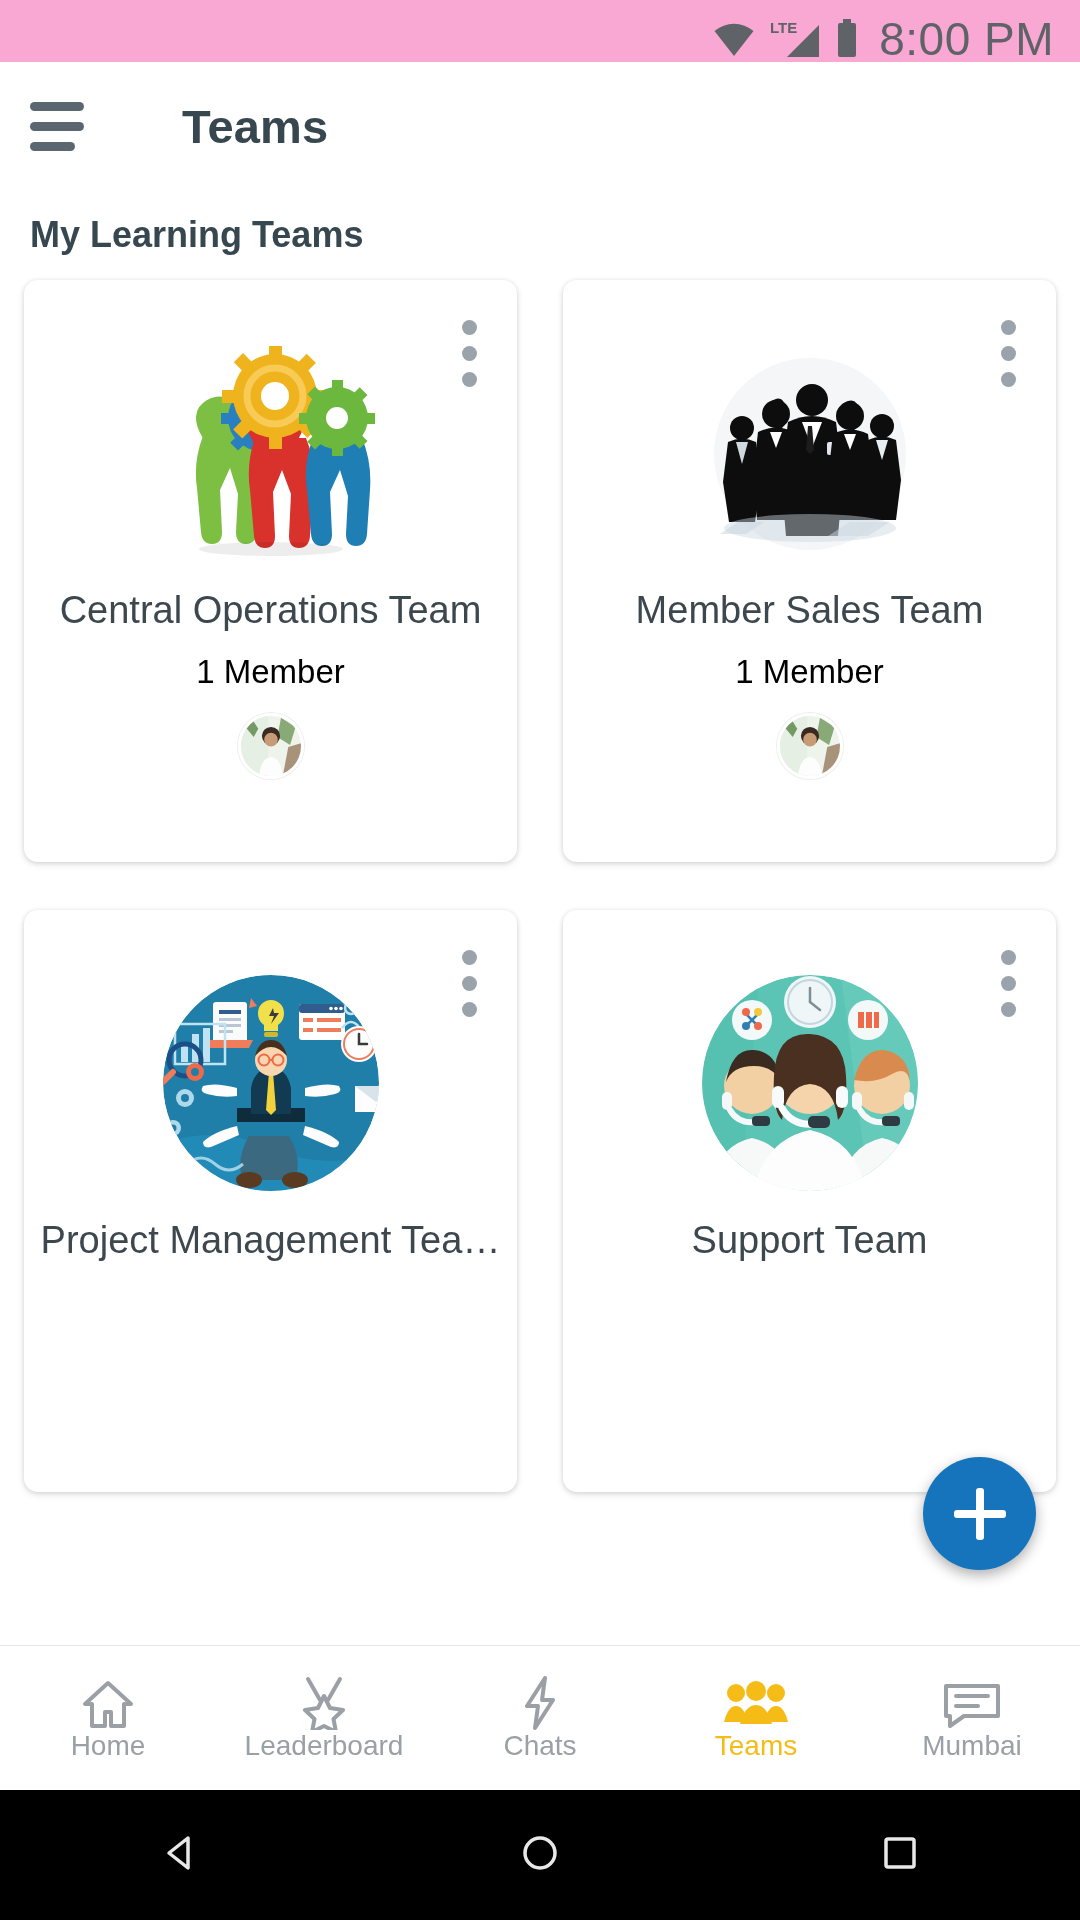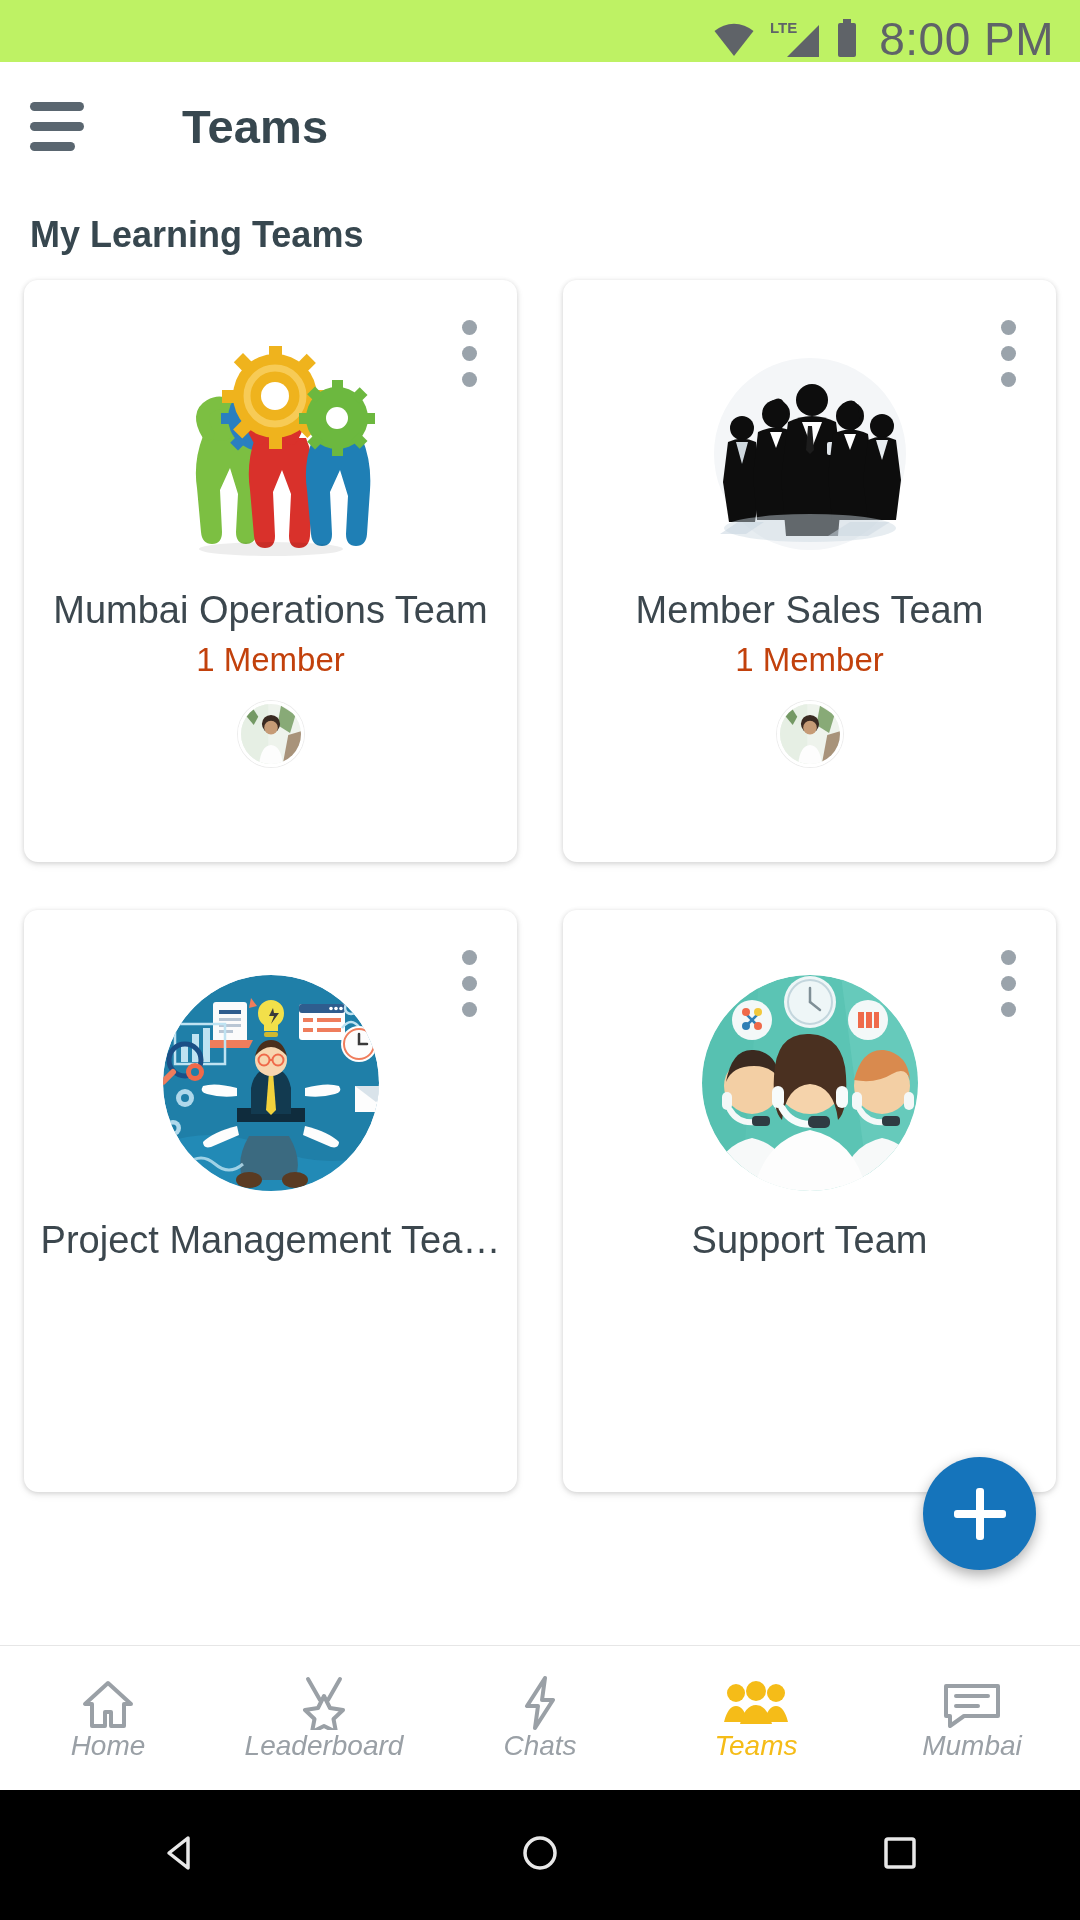--- a/index.html
+++ b/index.html
@@ -9,21 +9,21 @@
     background:#ffffff;
     overflow:hidden;
     position:relative;
   }
 
   
   .status-bar{
     height:62px; width:100%;
     display:flex; align-items:center; justify-content:flex-end;
     padding:16px 26px 0 0; gap:14px;
-    background:#bef264;
+    background:#f9a8d4;
   }
   .sb-icon{ display:flex; align-items:center; }
   .sb-time{
     font-size:46px; font-weight:400; color:#5f6368;
     letter-spacing:.5px; margin-left:6px;
   }
 
   
   .appbar{
     height:128px; display:flex; align-items:center;
@@ -84,22 +84,22 @@
     width:250px; height:230px; margin-top:36px;
     display:flex; align-items:center; justify-content:center;
   }
   .card-title{
     font-size:38px; color:#3c474e; font-weight:400;
     text-align:center; line-height:1.18;
     padding:0 14px; margin-top:20px;
     max-height:92px; overflow:hidden;
   }
   .card-members{
-    font-size:33px; color:#c2410c; font-weight:400;
-    margin-top:8px;
+    font-size:33px; color:#000000; font-weight:400;
+    margin-top:20px;
   }
   .avatar{
     width:66px; height:66px; border-radius:50%;
     margin-top:22px; overflow:hidden;
     border:3px solid #fff;
     box-shadow:0 0 0 1px rgba(0,0,0,.08);
   }
 
   
   .fab{
@@ -119,21 +119,21 @@
   
   .bottom-nav{
     position:absolute; left:0; right:0; bottom:130px;
     height:145px; background:#fff;
     border-top:1px solid #e6e6e6;
     display:flex; align-items:center; z-index:30;
   }
   .nav-item{
     flex:1; display:flex; flex-direction:column;
     align-items:center; justify-content:center; 
-    cursor:pointer; height:100%;font-style:italic;
+    cursor:pointer; height:100%;
   }
   .nav-label{ font-size:28px; color:#9aa0a6; }
   .nav-item.active .nav-label{ color:#f5bc18; font-weight:400; }
   .nav-ico{ height:56px; display:flex; align-items:flex-end; }
 
   
   .sysnav{
     position:absolute; left:0; right:0; bottom:0;
     height:130px; background:#000;
     display:flex; align-items:center; justify-content:space-around;
@@ -253,21 +253,21 @@
                 <rect x="51" y="51" width="11" height="12" transform="rotate(-45 56 57)"></rect>
                 <rect x="51" y="5" width="11" height="12" transform="rotate(45 56 11)"></rect>
                 <rect x="7" y="51" width="11" height="12" transform="rotate(45 12 57)"></rect>
               </g>
             </g>
             <circle cx="34" cy="34" r="11" fill="#fff"></circle>
           </g>
           <ellipse cx="120" cy="203" rx="72" ry="7" fill="#000" opacity=".07"></ellipse>
         </svg>
       </div>
-      <div class="card-title">Mumbai Operations Team</div>
+      <div class="card-title">Central Operations Team</div>
       <div class="card-members">1 Member</div>
       <div class="avatar">
         <svg width="100%" height="100%" viewBox="0 0 66 66">
           <rect width="66" height="66" fill="#eef3ec"></rect>
           <path d="M0 0 h30 v66 h-30z" fill="#e6efe4"></path>
           <path d="M3 10 l9 -7 l7 11 l-5 9z" fill="#4e7c3a" opacity=".75"></path>
           <path d="M44 2 l16 10 l-6 20 l-14 -9z" fill="#5c8a46" opacity=".7"></path>
           <path d="M52 34 l14 -4 v36 h-20z" fill="#8a6a4a" opacity=".7"></path>
           <circle cx="33" cy="22" r="10" fill="#3a2a22"></circle>
           <circle cx="33" cy="26" r="7.5" fill="#c69b76"></circle>

